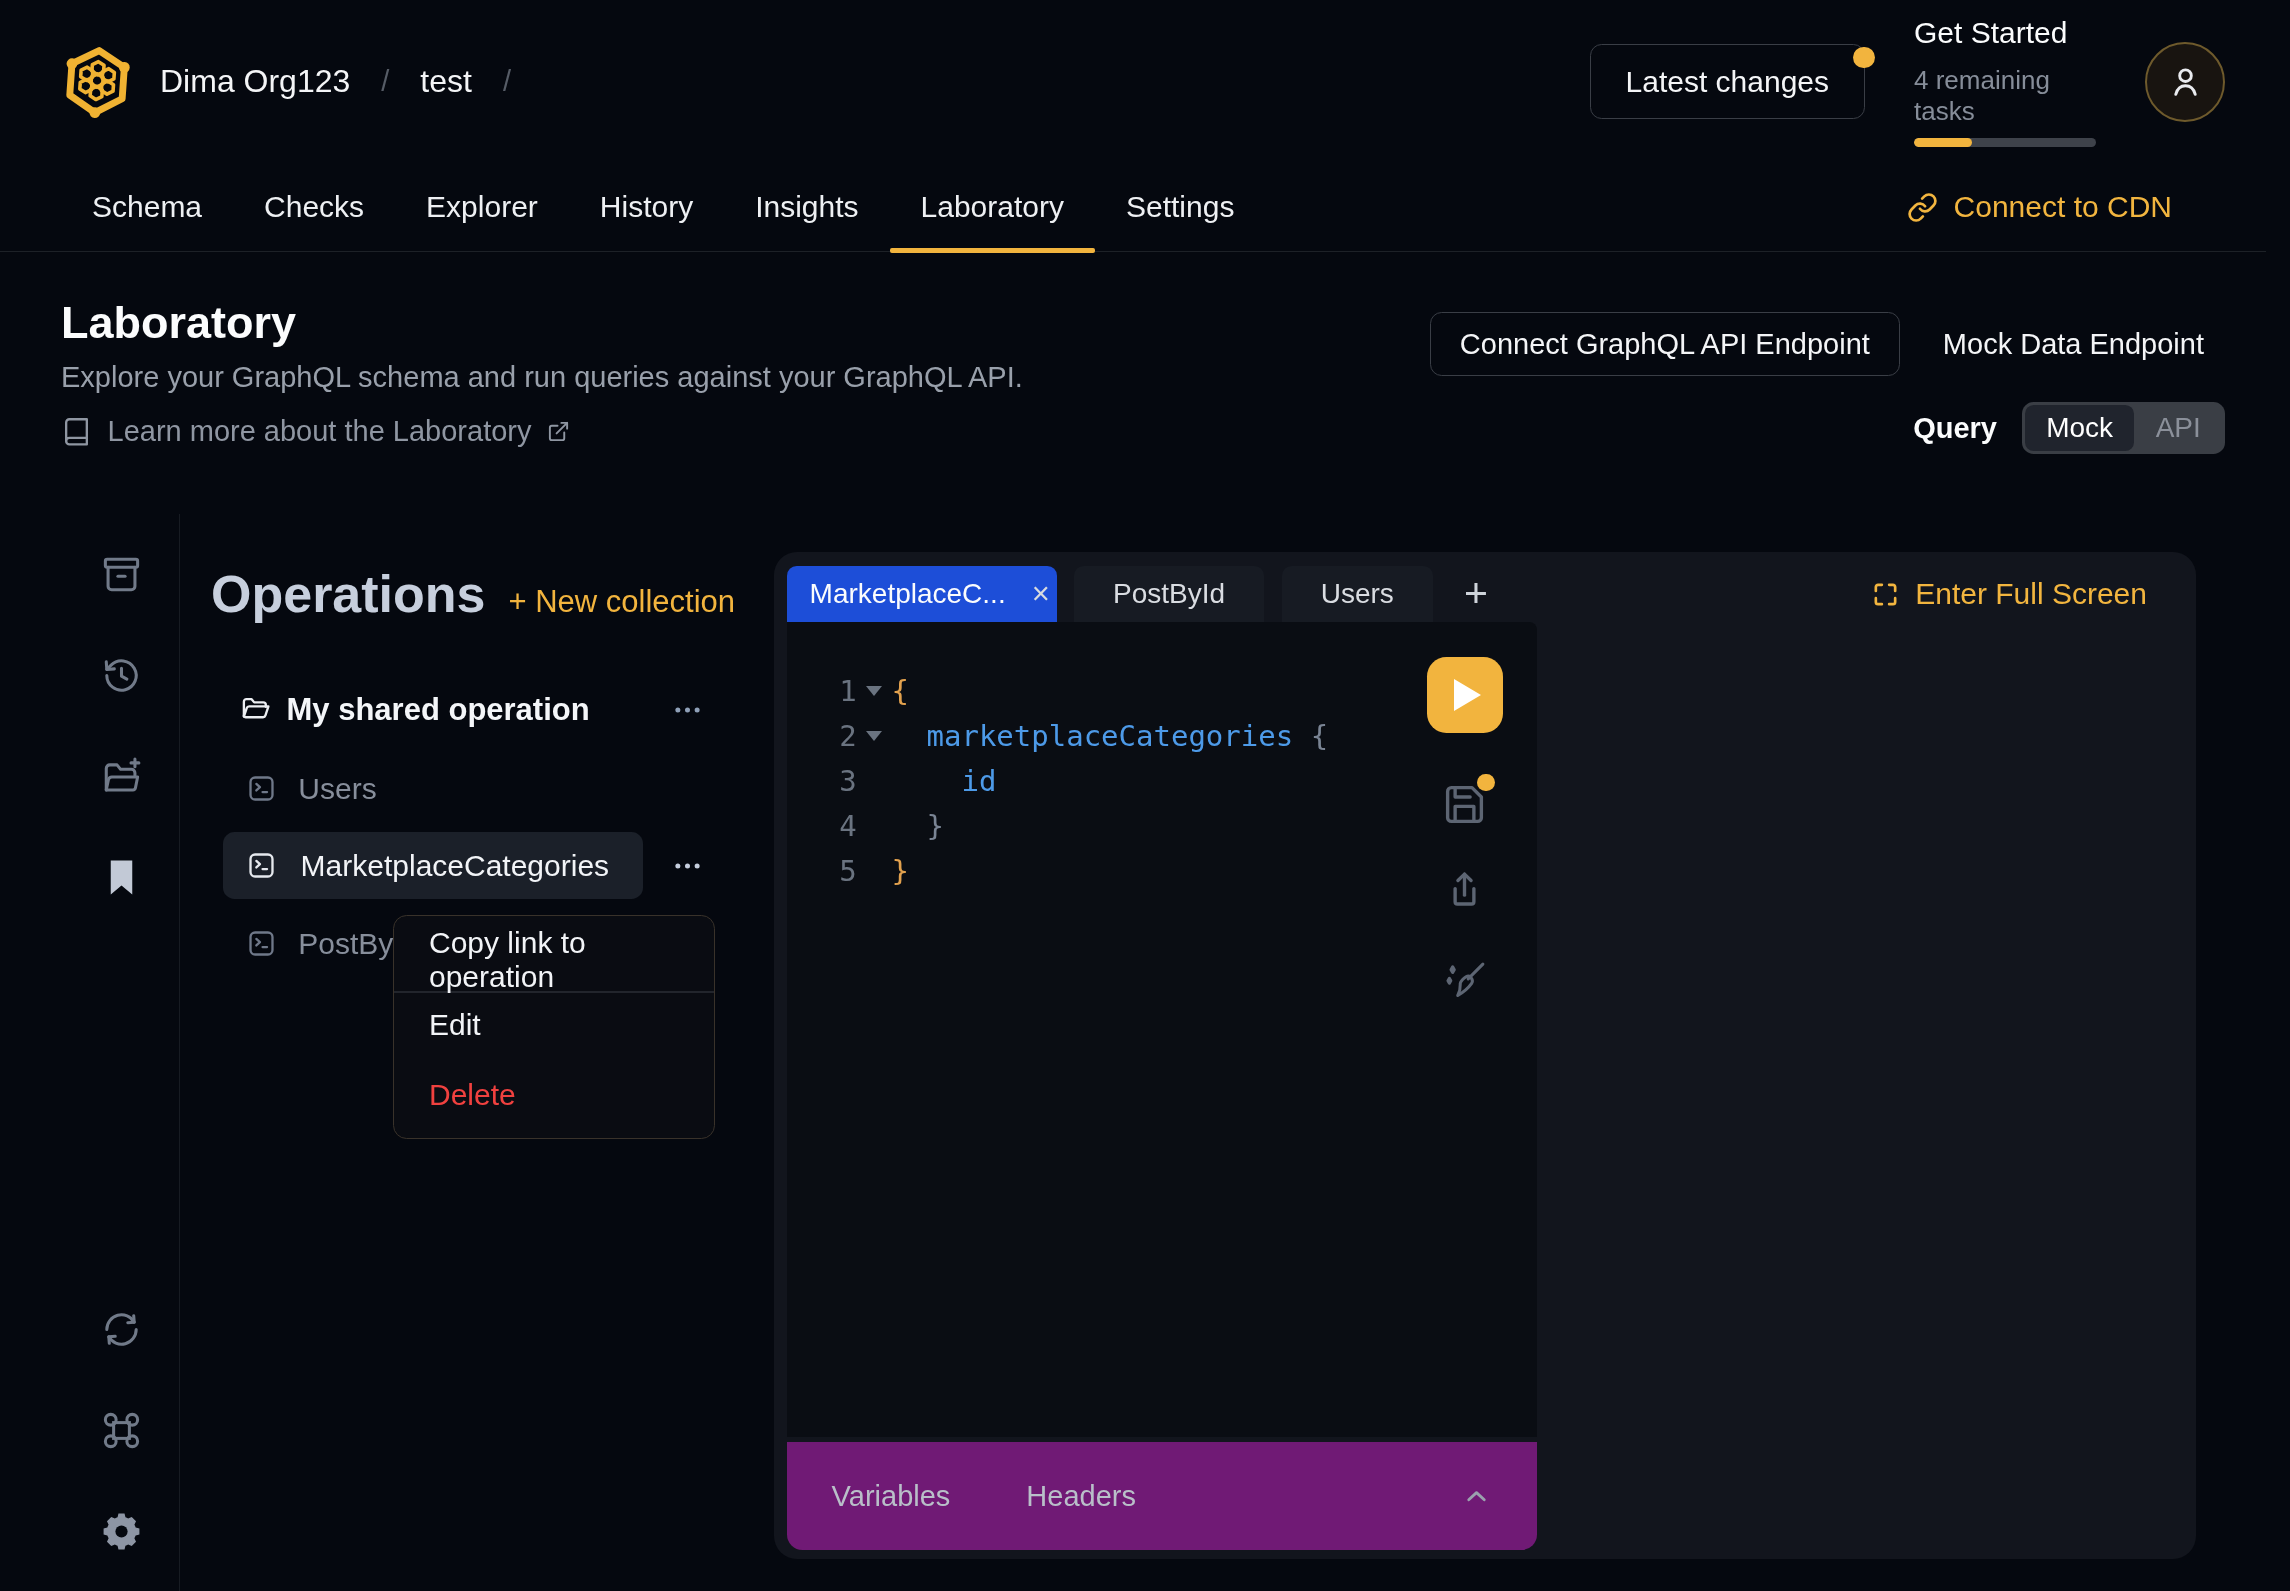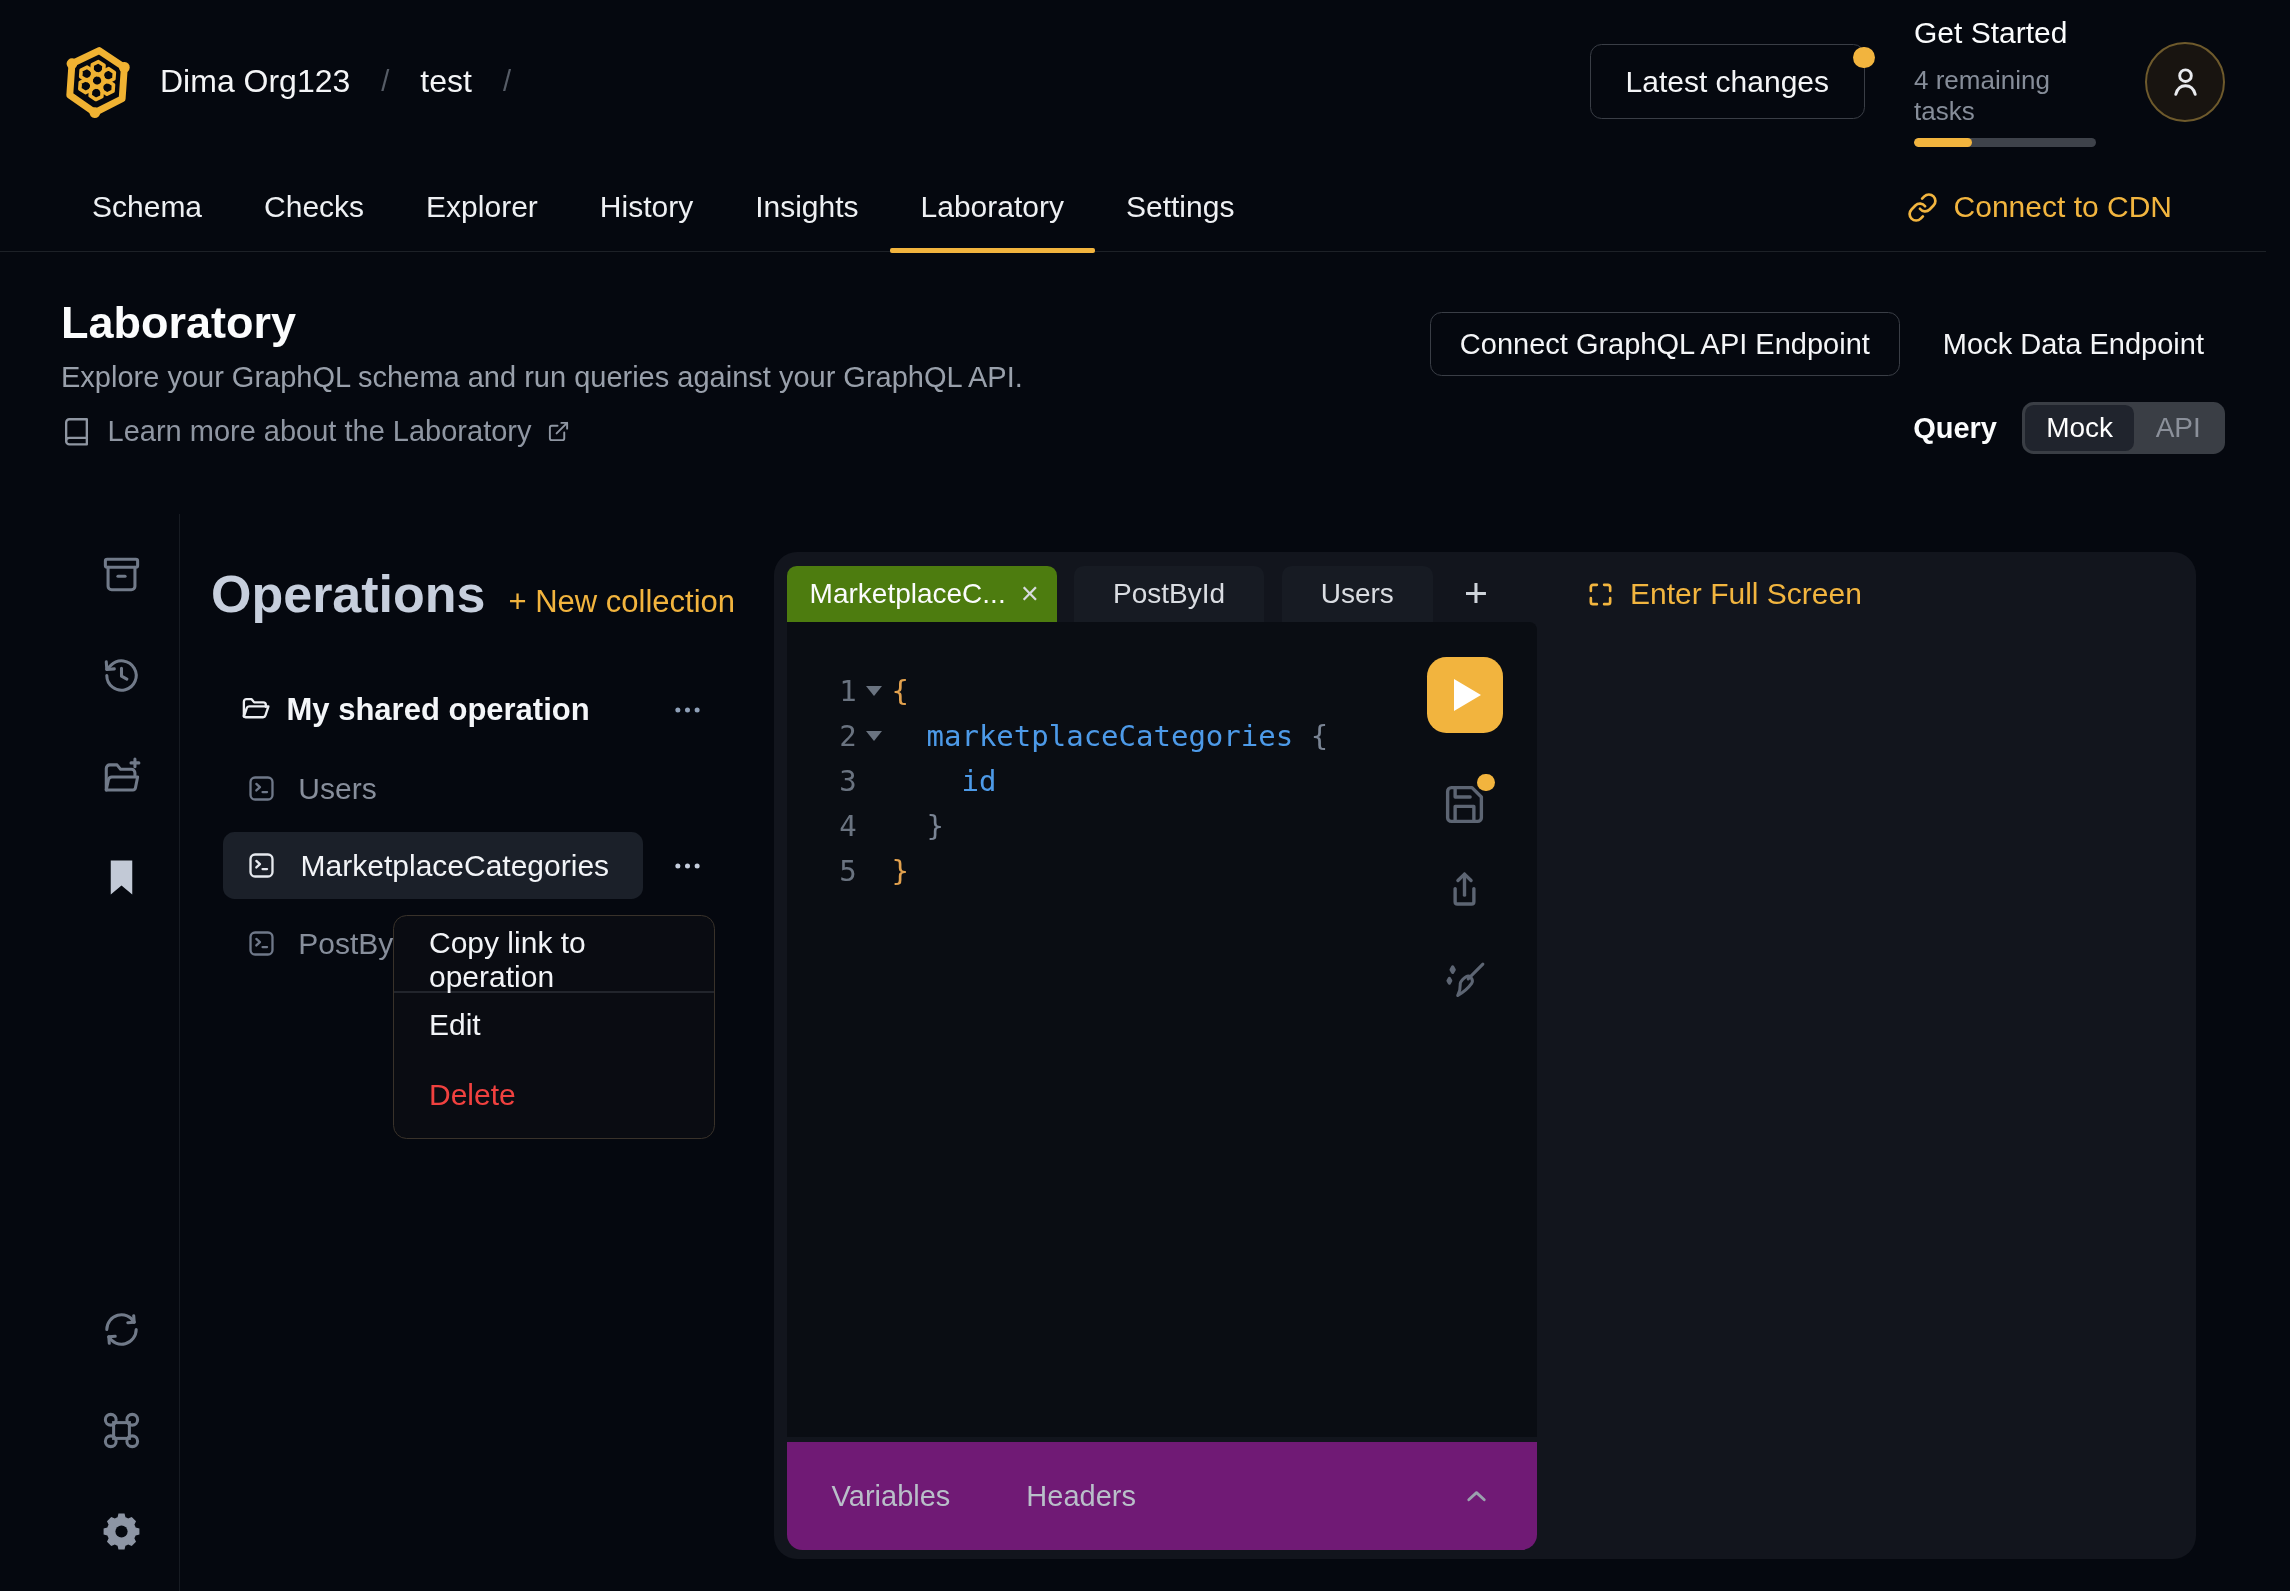--- a/index.html
+++ b/index.html
@@ -98,21 +98,21 @@
   .menu-divider { height:1.9px; background:#22252c; margin:1.9px 0; }
   .menu-item.danger { color:#f0413f; margin-top:9.7px; }
 
   
   .main-panel { flex:1; margin:38px 94px 32px 0; background:#12151d; border-radius:23px;
     display:flex; position:relative; }
   .editor-col { margin:13.6px 0 8.7px 12.6px; width:750px; display:flex; flex-direction:column; }
   .tab-row { height:56px; display:flex; gap:17.5px; }
   .ed-tab { display:flex; align-items:center; font-size:28px; color:#dadde2;
     background:#171b23; border-radius:9.7px 9.7px 0 0; padding:0 39px; cursor:pointer; }
-  .ed-tab.active { background:#4d7c0f; color:#fbfcfd; padding:0 23px; gap:15px; width:270px; }
+  .ed-tab.active { background:#1d4ed8; color:#fbfcfd; padding:0 23px; gap:26px; width:270px; }
   .tab-close { font-size:31px; color:#d8dbdf; cursor:pointer; line-height:1; }
   .tab-add { display:flex; align-items:center; padding:0 13.6px; font-size:41px; color:#ced3da;
     cursor:pointer; }
   .editor { flex:1; background:#0a0d13; position:relative; padding-top:47px;
     font-family:"DejaVu Sans Mono", monospace; border-radius:0 7.8px 0 0; cursor:text; }
   .code-line { display:flex; height:45px; align-items:center; font-size:29px; white-space:pre; }
   .ln { width:70px; text-align:right; color:#6a7380; flex-shrink:0; }
   .foldcol { width:35px; display:flex; justify-content:center; align-items:center; flex-shrink:0; }
   .fold-tri { width:0; height:0; border-left:8.7px solid transparent; border-right:8.7px solid transparent;
     border-top:10.7px solid #6a7380; cursor:pointer; }
@@ -130,21 +130,21 @@
   .save-dot { position:absolute; top:-7.8px; right:-7.8px; width:17.5px; height:17.5px;
     border-radius:50%; background:#f2b43e; }
   .share-ic { margin-top:40px; }
   .broom-ic { margin-top:45px; }
   .vars-bar { height:108px; margin-top:4.9px; background:#701a75; border-radius:0 0 15.5px 15.5px;
     display:flex; align-items:center; padding:0 45px; }
   .vars-tab { font-size:29px; color:#b9bfc9; cursor:pointer; }
   .vars-tab + .vars-tab { margin-left:76px; }
   .collapse-btn { margin-left:auto; cursor:pointer; }
 
-  .result-col { flex:1; display:flex; flex-direction:column; padding:25px 49px; }
+  .result-col { flex:1; display:flex; flex-direction:column; align-items:flex-end; padding:25px 49px; }
   .fullscreen-link { display:flex; align-items:center; gap:15.5px; color:#f2b53f; font-size:30px;
     cursor:pointer; }
 </style>
 </head>
 <body>
 
 <header class="app-header">
   <span class="logo">
     <svg viewBox="0 0 48 50" width="72" height="78">
       <g transform="rotate(4 24 25)" fill="none" stroke="#f0b232" stroke-linejoin="round">

